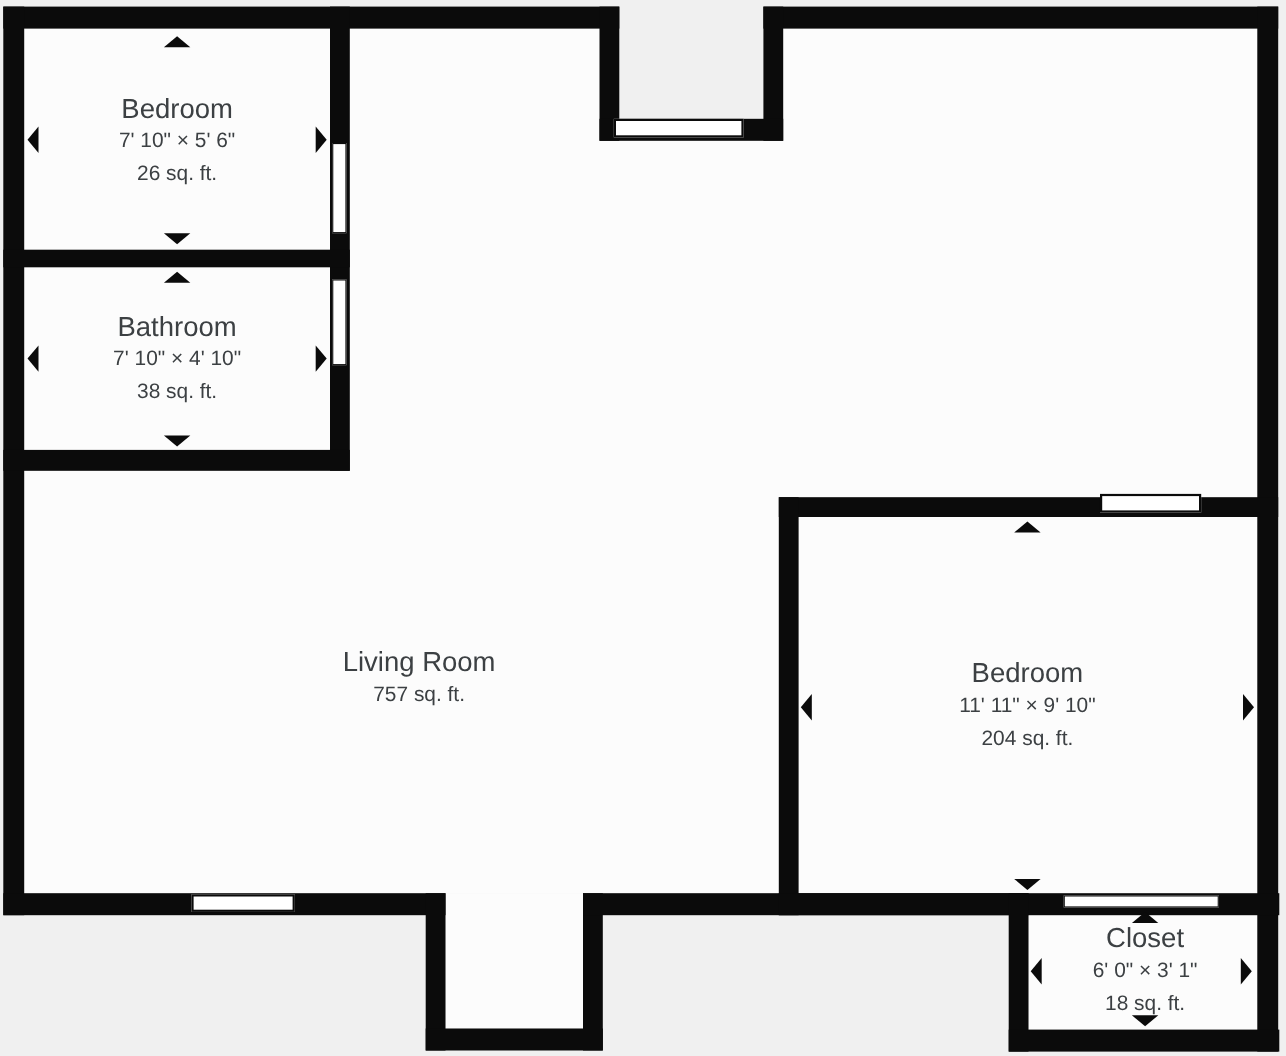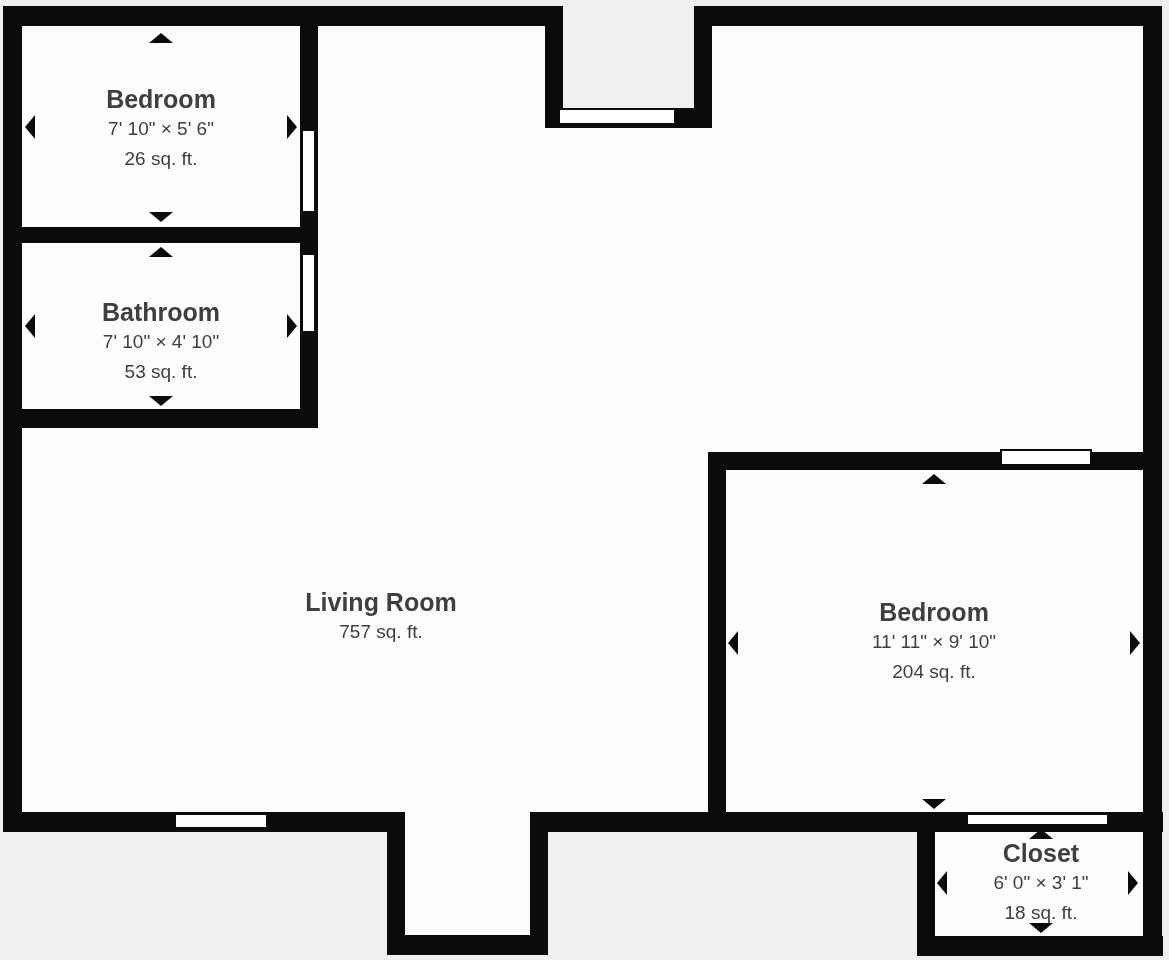--- a/index.html
+++ b/index.html
@@ -14,21 +14,21 @@
   .plan{position:relative;width:1169px;height:960px;background:var(--bg);}
   .floor{position:absolute;background:var(--floor);}
   .exterior{position:absolute;background:var(--bg);}
   .wall{position:absolute;background:var(--wall);}
   .window{position:absolute;background:var(--window);border:2px solid var(--wall);box-sizing:border-box;}
   .door{position:absolute;background:var(--window);border:1px solid var(--wall);box-sizing:border-box;}
   .room-label{
     position:absolute;transform:translate(-50%,-50%);
     text-align:center;white-space:nowrap;color:var(--text);
   }
-  .room-name{font-size:25px;font-weight:700;line-height:30px;text-align:center;}
+  .room-name{font-size:25px;font-weight:400;line-height:30px;text-align:center;}
   .room-dims,.room-area{font-size:19px;line-height:30px;}
   .arr{position:absolute;width:0;height:0;}
   .arr-up{border-left:12px solid transparent;border-right:12px solid transparent;border-bottom:10px solid var(--wall);}
   .arr-down{border-left:12px solid transparent;border-right:12px solid transparent;border-top:10px solid var(--wall);}
   .arr-left{border-top:12px solid transparent;border-bottom:12px solid transparent;border-right:10px solid var(--wall);}
   .arr-right{border-top:12px solid transparent;border-bottom:12px solid transparent;border-left:10px solid var(--wall);}
 </style>
 </head>
 <body>
 
@@ -92,24 +92,24 @@
   <div class="arr arr-down" style="left:1029px;top:923px;"></div>
   <div class="arr arr-left" style="left:937px;top:871px;"></div>
   <div class="arr arr-right" style="left:1128px;top:871px;"></div>
 
   <div class="room-label" style="left:161px;top:129px;">
     <div class="room-name">Bedroom</div>
     <div class="room-dims">7' 10" × 5' 6"</div>
     <div class="room-area">26 sq. ft.</div>
   </div>
 
-  <div class="room-label" style="left:161px;top:327px;margin-top:15px;">
+  <div class="room-label" style="left:161px;top:327px;">
     <div class="room-name">Bathroom</div>
     <div class="room-dims">7' 10" × 4' 10"</div>
-    <div class="room-area">53 sq. ft.</div>
+    <div class="room-area">38 sq. ft.</div>
   </div>
 
   <div class="room-label" style="left:381px;top:617px;">
     <div class="room-name">Living Room</div>
     <div class="room-area">757 sq. ft.</div>
   </div>
 
   <div class="room-label" style="left:934px;top:642px;">
     <div class="room-name">Bedroom</div>
     <div class="room-dims">11' 11" × 9' 10"</div>

